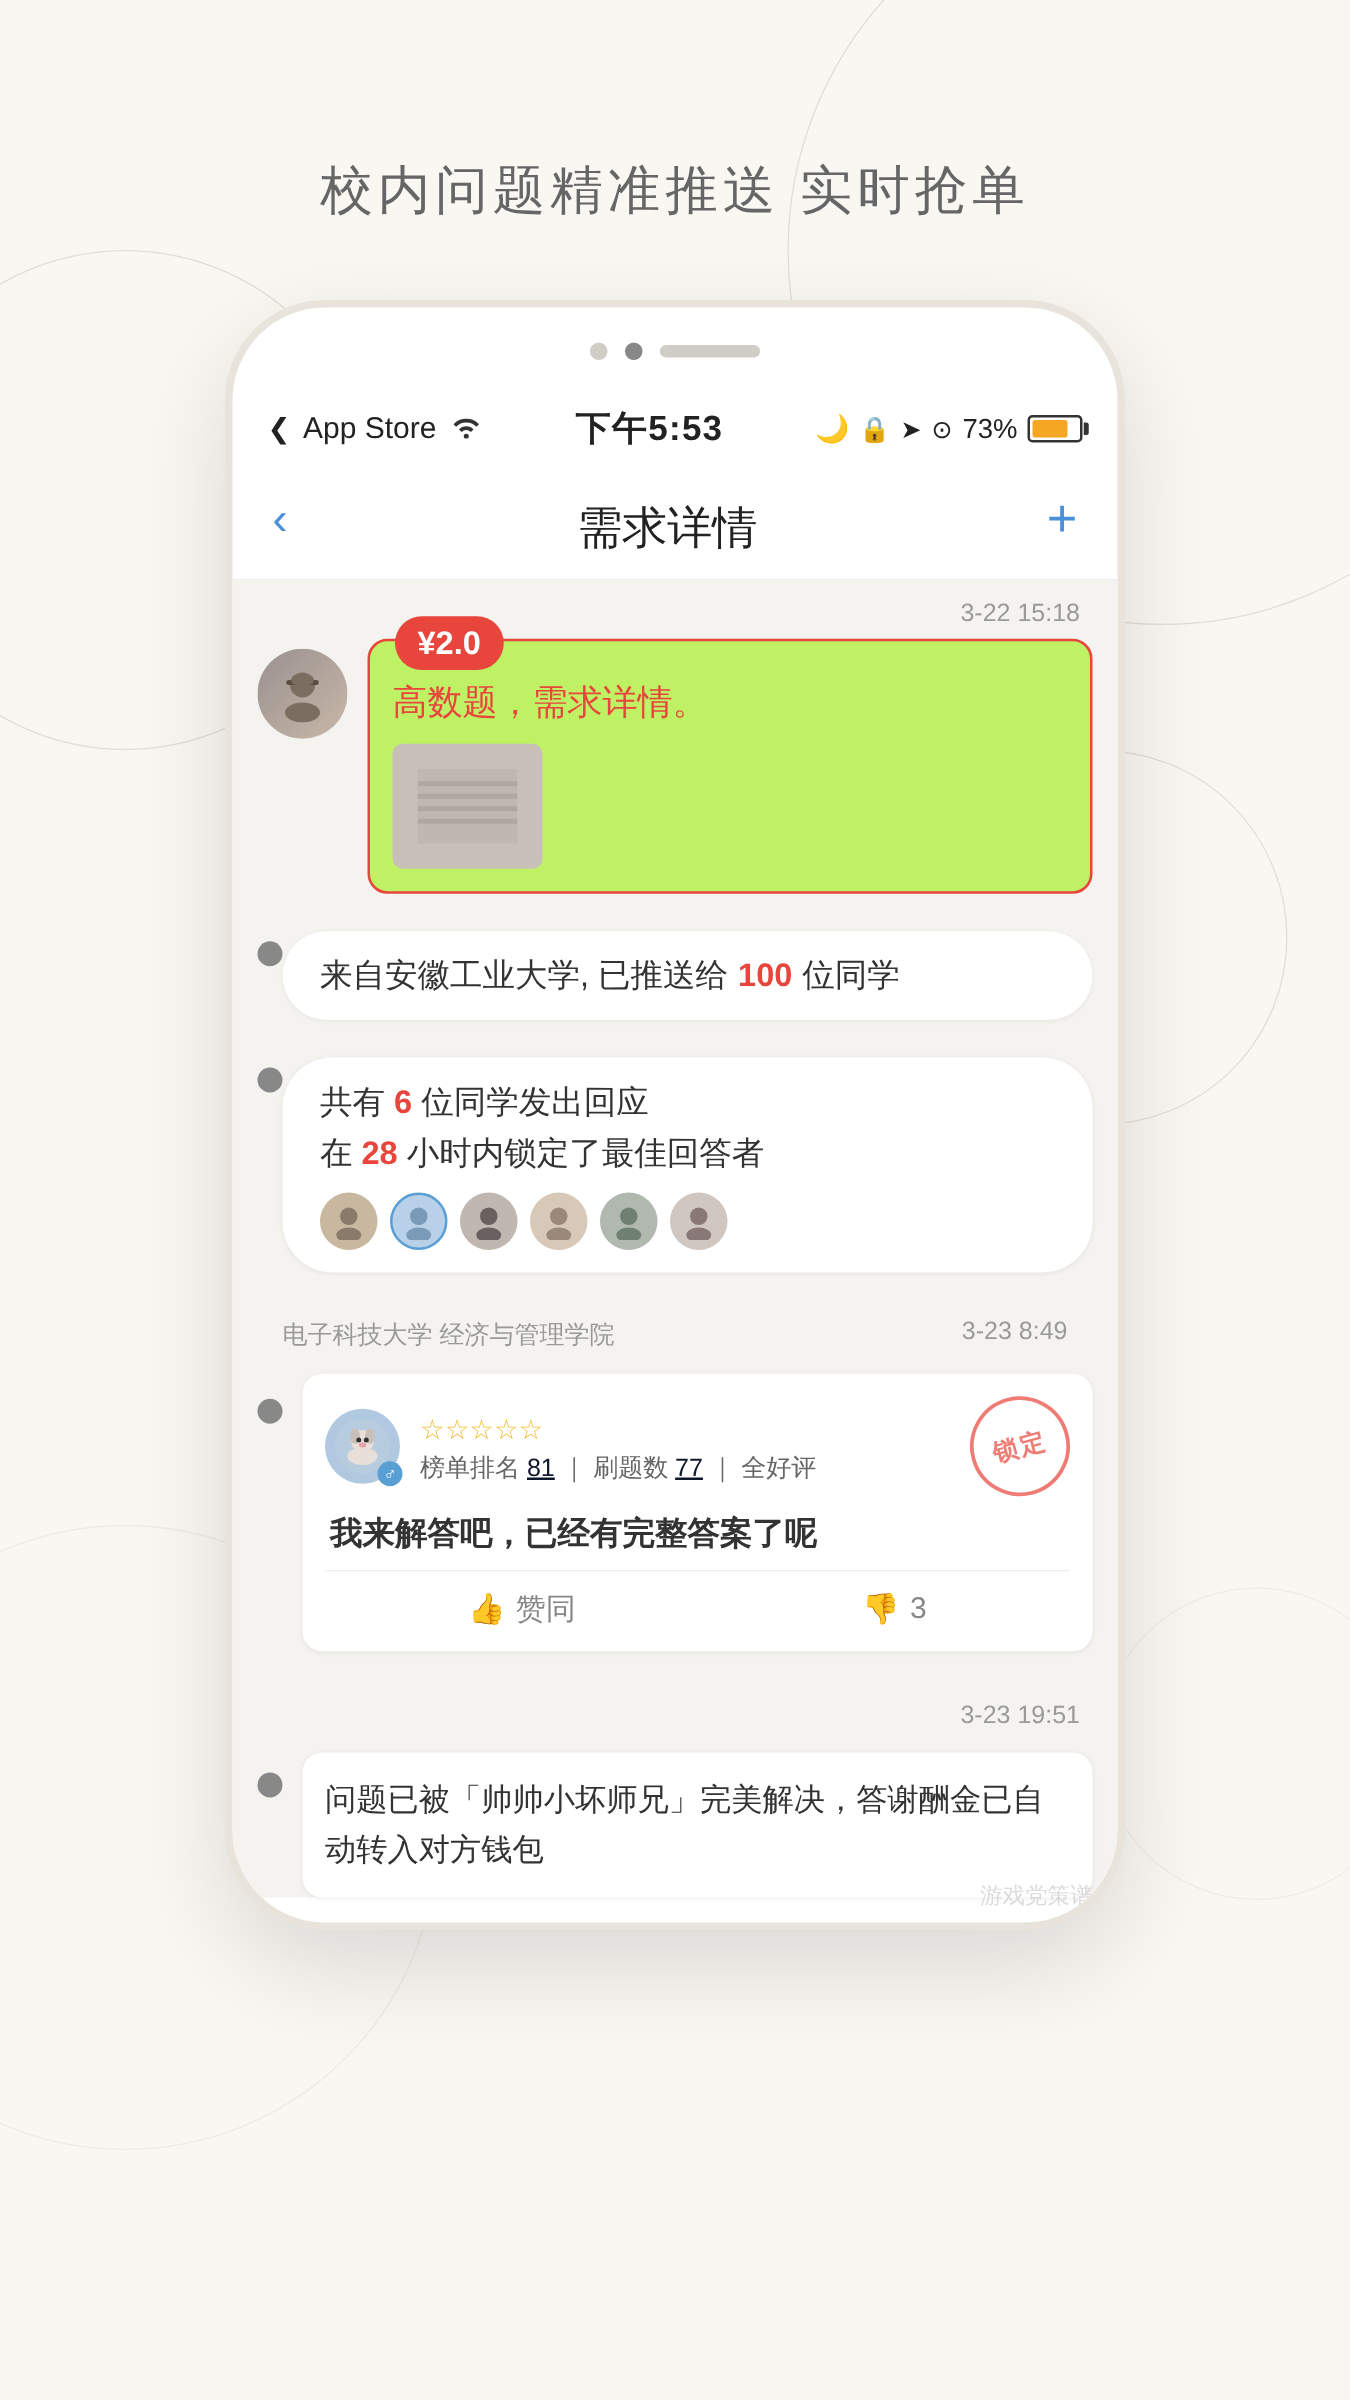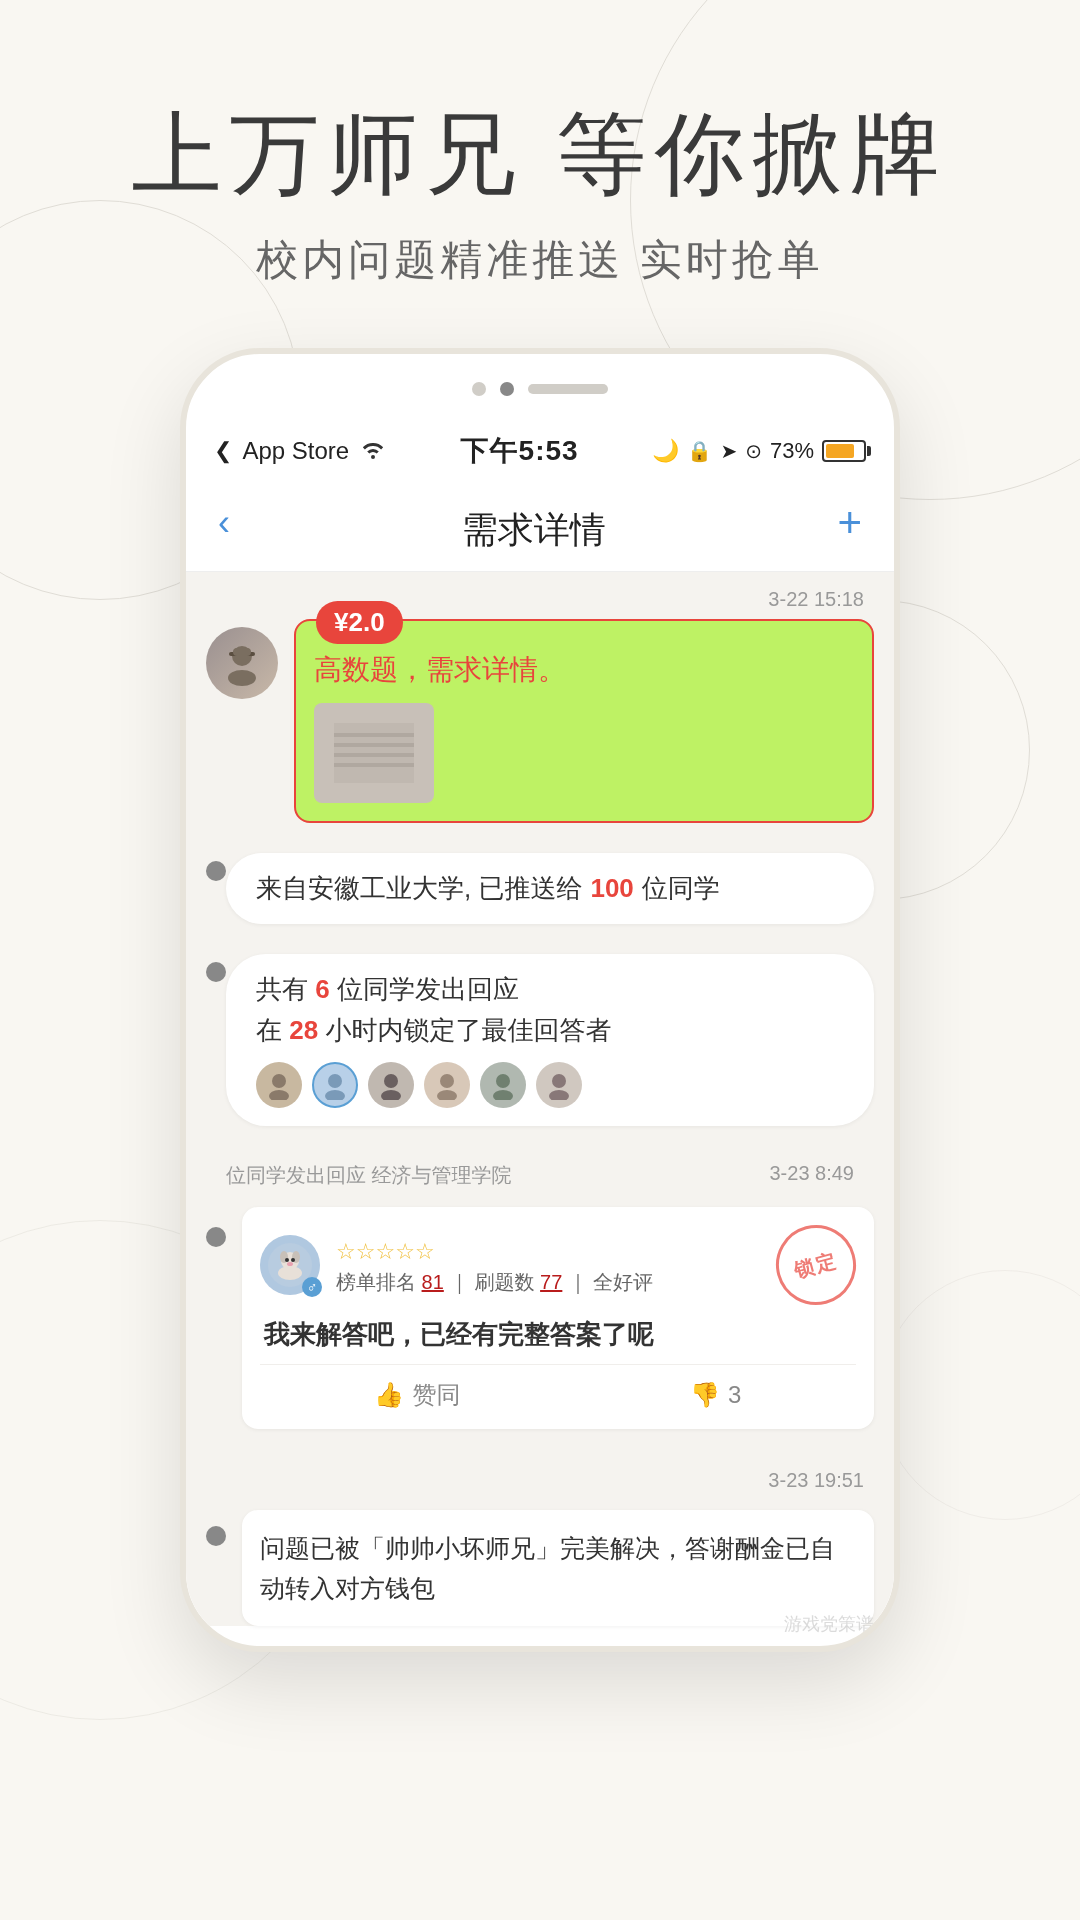--- a/index.html
+++ b/index.html
@@ -349,21 +349,21 @@
       font-size: 22px;
       margin-top: 4px;
     }
     .resp-stats {
       font-size: 20px;
       color: #666;
       margin-top: 4px;
     }
     .resp-stats .stat-num {
       text-decoration: underline;
-      color: #b91c1c;
+      color: #0f172a;
       text-align: right;
     }
     .lock-stamp {
       width: 80px;
       height: 80px;
       border: 3px solid #e8453c;
       border-radius: 50%;
       display: flex;
       align-items: center;
       justify-content: center;
@@ -438,21 +438,20 @@
   <div class="bg-circle" style="width:600px;height:600px;top:-100px;right:-150px;"></div>
   <div class="bg-circle" style="width:400px;height:400px;top:200px;left:-100px;"></div>
   <div class="bg-circle" style="width:300px;height:300px;top:600px;right:50px;"></div>
   <div class="bg-circle" style="width:500px;height:500px;bottom:200px;left:-150px;opacity:0.5;"></div>
   <div class="bg-circle" style="width:250px;height:250px;bottom:400px;right:-50px;opacity:0.4;"></div>
 </div>
 
 <div class="page-content">
 
   <div class="hero-section">
-    <div class="hero-title">上万师兄 等你掀牌</div>
     <div class="hero-subtitle">校内问题精准推送  实时抢单</div>
   </div>
 
   <div class="phone-wrapper">
     <div class="phone-outer">
       <div class="phone-inner">
 
         <div class="pagination-dots">
           <div class="dot"></div>
           <div class="dot active"></div>
@@ -585,21 +584,21 @@
                         <circle cx="15" cy="11" r="7" fill="#887878"></circle>
                         <ellipse cx="15" cy="26" rx="10" ry="6" fill="#887878"></ellipse>
                       </svg>
                   </div>
                 </div>
               </div>
             </div>
           </div>
 
           <div style="display:flex;justify-content:space-between;padding:8px 10px 4px;">
-            <div class="school-info" style="text-align:left;">位同学发出回应  经济与管理学院</div>
+            <div class="school-info" style="text-align:left;">电子科技大学  经济与管理学院</div>
             <div class="school-info">3-23 8:49</div>
           </div>
 
           <div style="display:flex;gap:16px;align-items:flex-start;">
             <div class="timeline-dot" style="margin-top:30px;"></div>
             <div class="response-card" style="flex:1;">
               <div class="response-header">
                 <div class="resp-avatar">
 
                   <svg width="44" height="44" viewBox="0 0 44 44">

